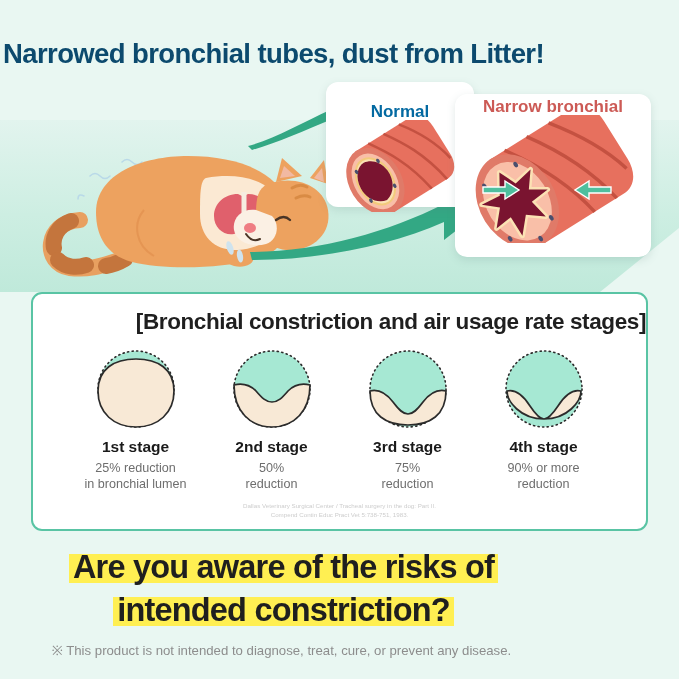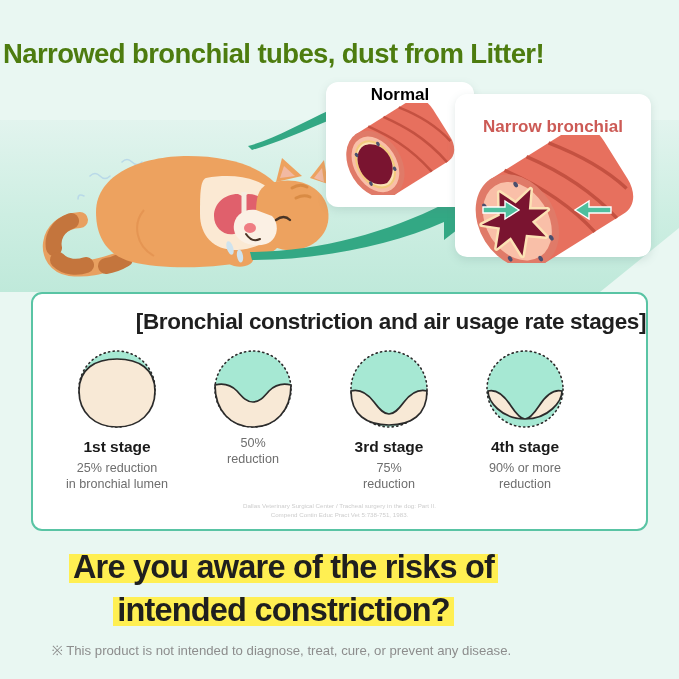--- a/index.html
+++ b/index.html
@@ -37,21 +37,21 @@
 
   
   .headline {
     position: absolute;
     left: 0;
     top: 38px;
     width: 547px;
     text-align: center;
     font-size: 27.5px;
     font-weight: bold;
-    color: #4d7c0f;
+    color: #0c4a6e;
     letter-spacing: -0.6px;
     z-index: 8;
   }
 
   
   .arrow-svg {
     position: absolute;
     z-index: 3;
     pointer-events: none;
   }
@@ -86,26 +86,26 @@
     width: 196px;
     height: 163px;
     z-index: 6;
   }
   .card-title {
     text-align: center;
     font-weight: bold;
     line-height: 1;
   }
   .card-normal .card-title {
+    margin-top: 21px;
+    font-size: 17px;
+    color: #0369a1;
+  }
+  .card-narrow .card-title {
     margin-top: 4px;
-    font-size: 17px;
-    color: #000000;
-  }
-  .card-narrow .card-title {
-    margin-top: 24px;
     font-size: 17px;
     color: #cc5a55;
   }
   .tube-holder {
     display: flex;
     justify-content: center;
     align-items: center;
   }
 
   
@@ -124,21 +124,21 @@
   .stages-title {
     text-align: right;
     margin-top: 15px;
     font-size: 22.5px;
     font-weight: bold;
     color: #1f1f1f;
     letter-spacing: -0.4px;
   }
   .stages-row {
     display: flex;
-    justify-content: flex-start;
+    justify-content: center;
     margin-top: 10px;
     padding: 0 16px;
   }
   .stage {
     width: 136px;
     text-align: center;
   }
   .stage-fig {
     height: 86px;
     display: flex;
@@ -377,20 +377,21 @@
 
       <div class="stage">
         <div class="stage-fig">
           <svg width="92" height="86" viewBox="0 0 92 86">
             <circle cx="46" cy="44" r="38" fill="#a6e8d3" stroke="#2b2b2b" stroke-width="1.6" stroke-dasharray="1.2 3.4" stroke-linecap="round"></circle>
             <path d="M8,40 C16,38 24,40 30,46 C36,53 40,57 46,57
                      C52,57 56,53 62,46 C68,40 76,38 84,40
                      C84,66 68,82 46,82 C24,82 8,66 8,40 Z" fill="#f8e9d6" stroke="#2b2b2b" stroke-width="1.7"></path>
           </svg>
         </div>
+        <div class="stage-name">2nd stage</div>
         <div class="stage-desc">
           <div>50%</div>
           <div>reduction</div>
         </div>
       </div>
 
       <div class="stage">
         <div class="stage-fig">
           <svg width="92" height="86" viewBox="0 0 92 86">
             <circle cx="46" cy="44" r="38" fill="#a6e8d3" stroke="#2b2b2b" stroke-width="1.6" stroke-dasharray="1.2 3.4" stroke-linecap="round"></circle>

